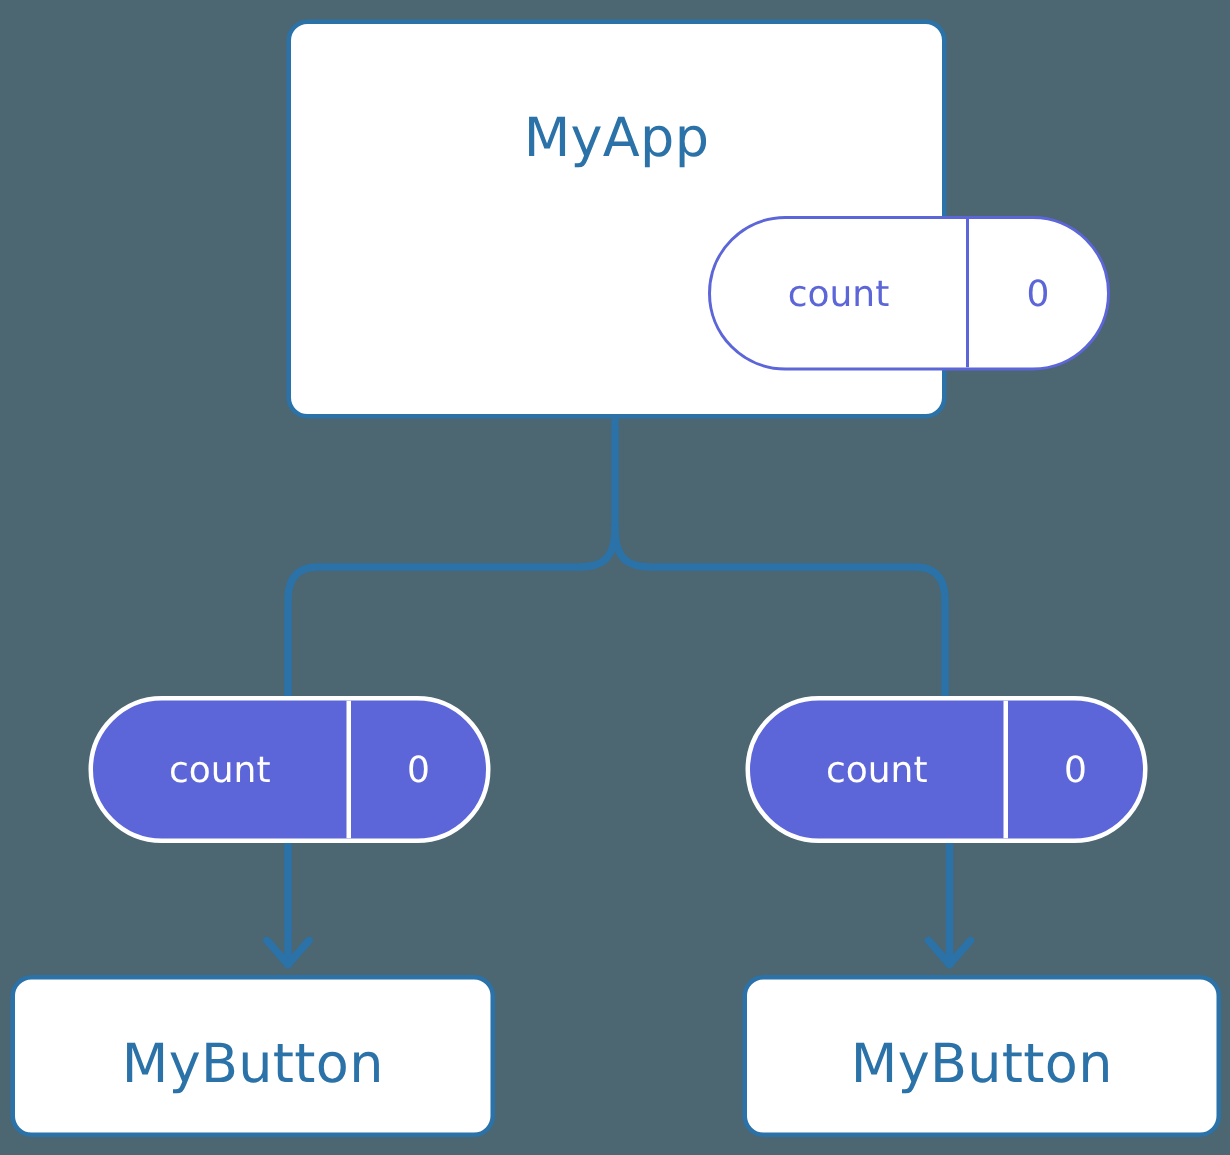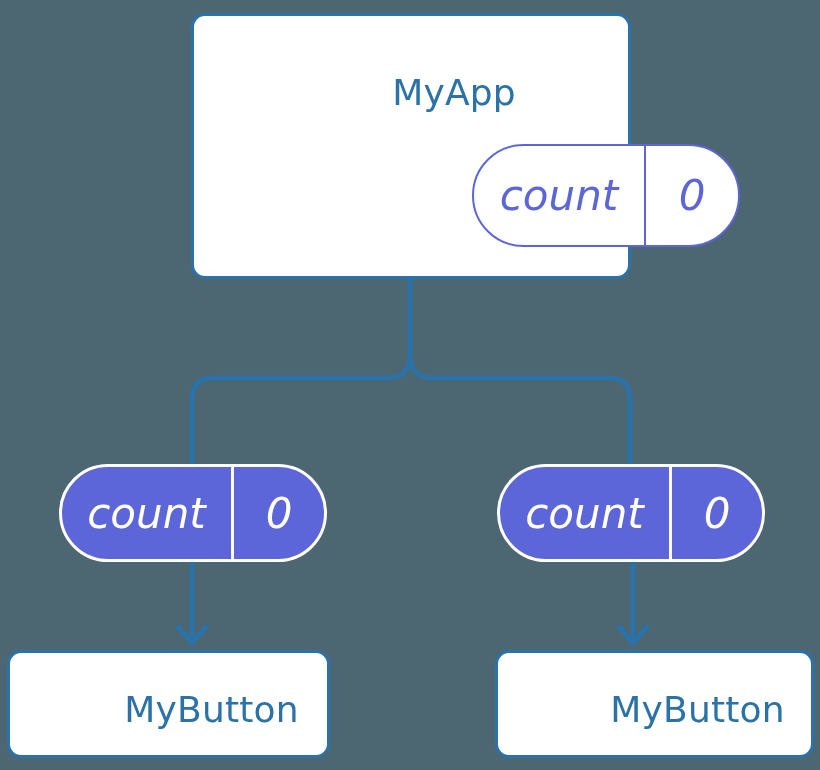--- a/index.html
+++ b/index.html
@@ -38,21 +38,20 @@
   .component-title {
     position: absolute;
     left: 0;
     width: 100%;
     text-align: center;
     color: #2b72a8;
     font-size: 36px;
     font-weight: 400;
     letter-spacing: 0.2px;
     white-space: nowrap;
-    padding-left: 43px;
   }
 
   #root-component {
     left: 191px;
     top: 13px;
     width: 440px;
     height: 266px;
   }
   #root-component .component-title {
     top: 56px;
@@ -81,25 +80,24 @@
     display: flex;
     align-items: stretch;
     box-sizing: border-box;
     border-radius: 999px;
     overflow: hidden;
   }
   .pill-key, .pill-value {
     display: flex;
     align-items: center;
     justify-content: center;
-    font-size: 42px;
+    font-size: 24px;
     font-weight: 400;
     box-sizing: border-box;
     white-space: nowrap;
-    font-style: italic;
   }
 
   
   #root-state-pill {
     left: 278px;
     top: 128px;
     width: 268px;
     height: 103px;
     border: 2px solid #5c66d8;
     background: #ffffff;

